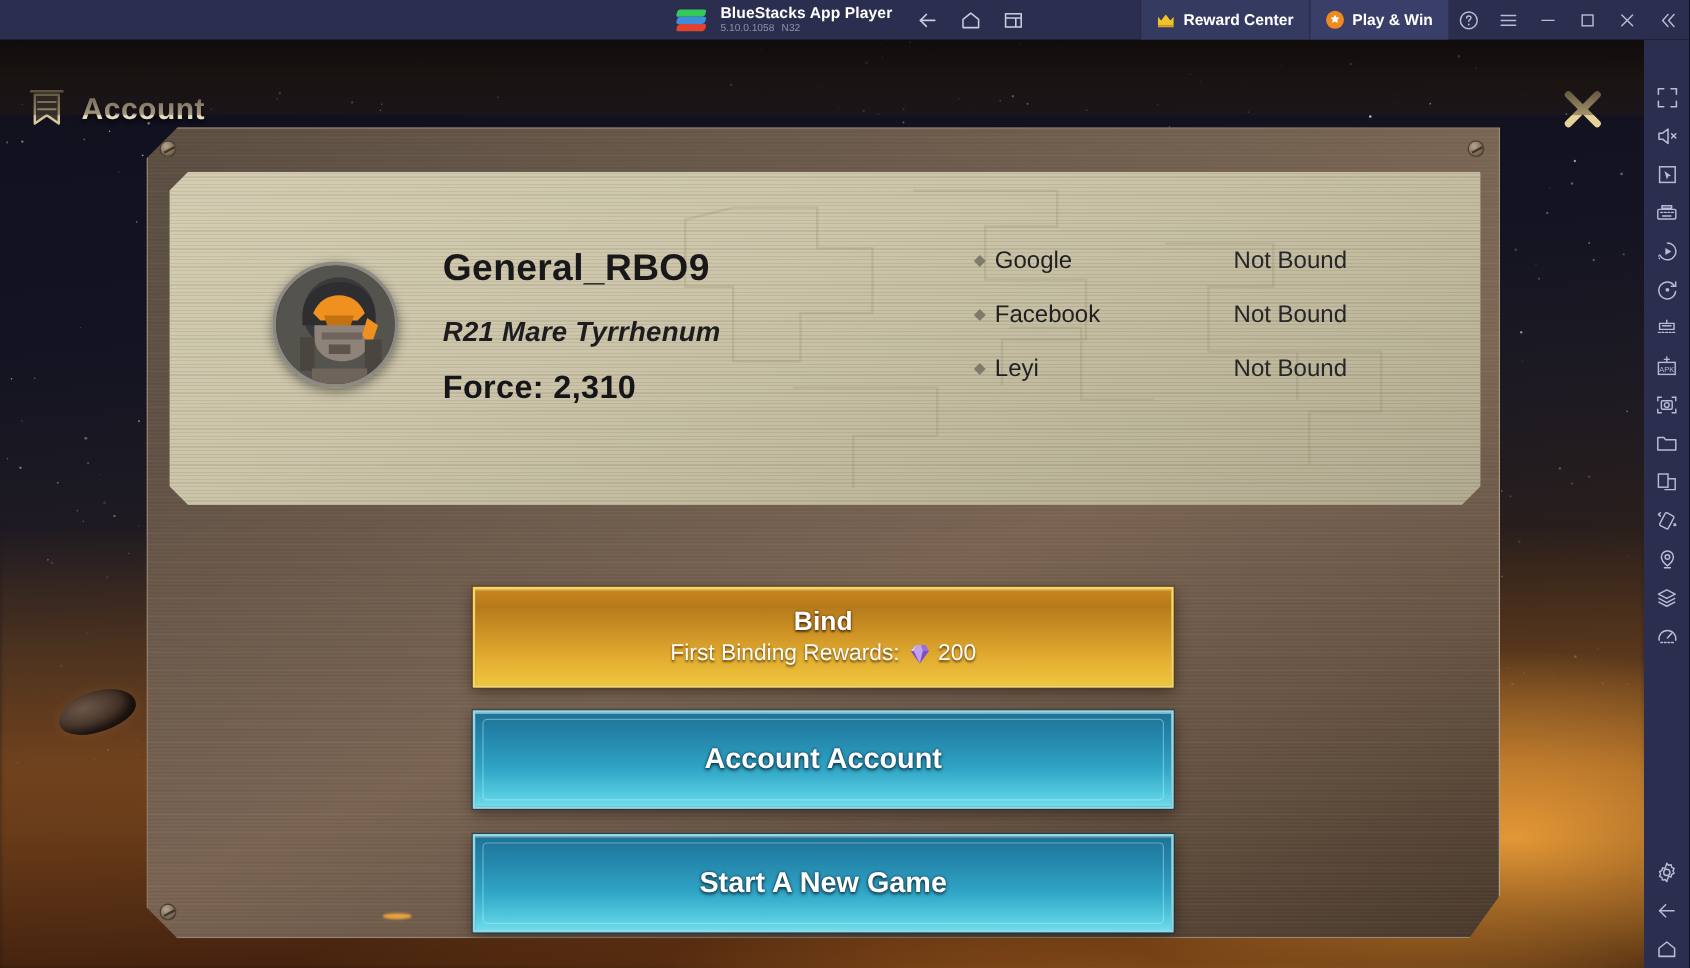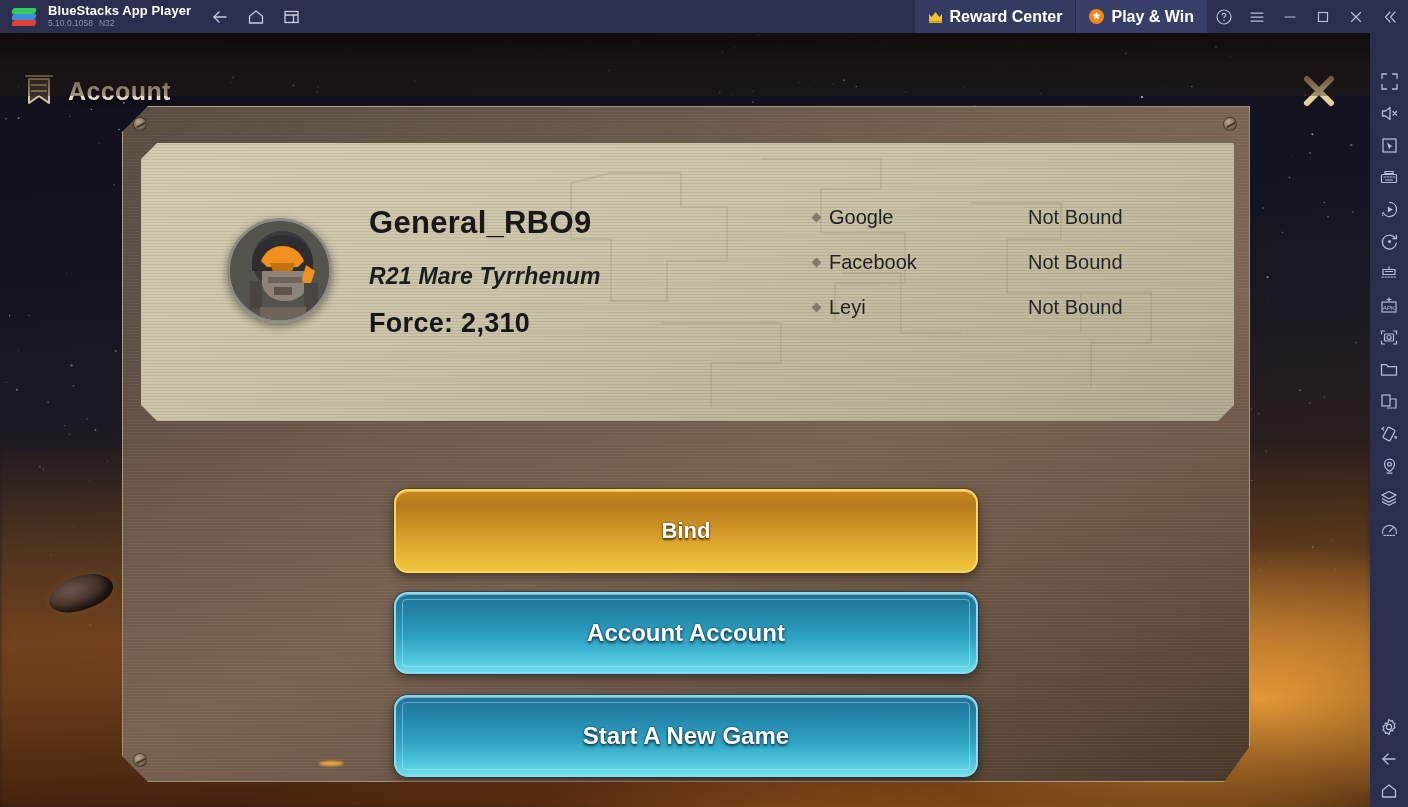--- a/index.html
+++ b/index.html
@@ -11,41 +11,42 @@
   }
   #app { position: relative; width: 1408px; height: 807px; overflow: hidden; }
 
   
   #titlebar {
     position: absolute; top: 0; left: 0;
     width: 1408px; height: 33px;
     background: #2b2e4f;
     display: flex; align-items: center;
     z-index: 60;
+    justify-content: center;
   }
   #bs-logo {
     width: 26px; height: 20px; margin-left: 12px; margin-right: 10px;
     position: relative; flex: 0 0 auto;
   }
   #bs-logo .lb { position:absolute; left:0; width:24px; height:6px; border-radius:2px; transform: skewX(-16deg); }
   #bs-logo .l1 { top:1px;  background:#35c85a; }
   #bs-logo .l2 { top:7px;  background:#3e8ede; }
   #bs-logo .l3 { top:13px; background:#e0432f; }
   #bs-title-wrap { display:flex; flex-direction:column; justify-content:center; height:33px; }
   #bs-title { color:#ffffff; font-size:13px; font-weight:bold; line-height:14px; letter-spacing:.1px;}
   #bs-ver { color:#8e91ae; font-size:8.5px; line-height:11px; }
   #bs-ver .vn { margin-left:6px; }
   .tb-navbtns { display:flex; align-items:center; margin-left:18px; gap:14px; }
   .tb-ic { width:22px; height:22px; display:flex; align-items:center; justify-content:center; cursor:pointer; }
   .tb-ic svg { display:block; }
   #tb-right { position:absolute; right:0; top:0; height:33px; display:flex; align-items:stretch; }
   .tb-pill {
     display:flex; align-items:center; gap:7px;
     padding:0 13px; height:33px; cursor:pointer;
-    background:#353a61; color:#fff; font-size:16px; font-weight:bold;
+    background:#353a61; color:#fff; font-size:13px; font-weight:bold;
     border-left:1px solid #262a49;
   }
   .tb-pill.p2 { background:#3a3f69; }
   .crown { width:15px; height:12px; position:relative; }
   .crown svg { display:block; }
   .pw-badge { width:15px; height:15px; border-radius:50%; background:#f08a1c; display:flex; align-items:center; justify-content:center; }
   .pw-badge svg { display:block; }
   .tb-sysbtn { width:33px; display:flex; align-items:center; justify-content:center; cursor:pointer; }
   .tb-sysbtn.wide { width:36px; }
 
@@ -182,21 +183,21 @@
     width:7px; height:7px; background:#7e7b6a;
     transform:rotate(45deg); flex:0 0 auto;
   }
   .bind-label { font-size:20px; color:#1f1f22; }
   .bind-status { font-size:20px; color:#26262a; }
 
   
   .gbtn {
     position:absolute; left:50%; transform:translateX(-50%);
     width:584px; cursor:pointer;
-    border-radius:14px;
+    border-radius:0;
     display:flex; flex-direction:column; align-items:center; justify-content:center;
     z-index:18;
   }
   #btn-bind {
     top:382px; height:84px;
     background: linear-gradient(180deg, #c9861f 0%, #b77a1c 18%, #cf9526 48%, #e2ad31 72%, #f0c63e 100%);
     border:2px solid #f5d766;
     box-shadow: 0 0 0 1px rgba(90,55,10,.65), 0 4px 12px rgba(0,0,0,.45), inset 0 1px 0 rgba(255,240,180,.5);
   }
   #btn-bind .b1 {
@@ -871,20 +872,32 @@
               <span class="bullet"></span>
               <span class="bind-label">Leyi</span>
             </span>
             <span class="bind-status">Not Bound</span>
           </div>
         </div>
       </div>
 
       <div id="btn-bind" class="gbtn">
         <div class="b1">Bind</div>
+        <div class="b2">
+          <span>First Binding Rewards:</span>
+          <span class="gem">
+            <svg width="20" height="20" viewBox="0 0 20 20">
+              <path d="M3 7.5L7.5 2.5h8L18 7.5 10.5 18z" fill="#9d6fd8"></path>
+              <path d="M3 7.5h15L10.5 18z" fill="#7d4fc0"></path>
+              <path d="M7.5 2.5L5.5 7.5l5 10.5L13 7.5l-1.5-5z" fill="#c3a4ec"></path>
+              <path d="M3 7.5L7.5 2.5l-2 5z" fill="#e0d0f7"></path>
+            </svg>
+          </span>
+          <span>200</span>
+        </div>
       </div>
 
       <div id="btn-switch" class="gbtn bluebtn">
         <div class="inner-frame"></div>
         <div class="lbl">Account Account</div>
       </div>
 
       <div id="btn-new" class="gbtn bluebtn">
         <div class="inner-frame"></div>
         <div class="lbl">Start A New Game</div>

